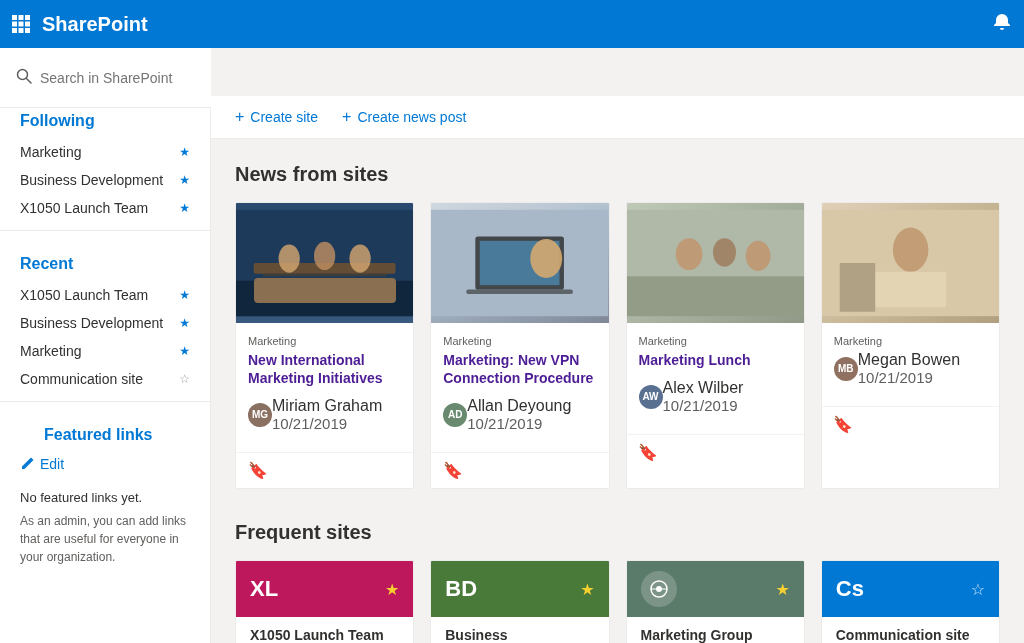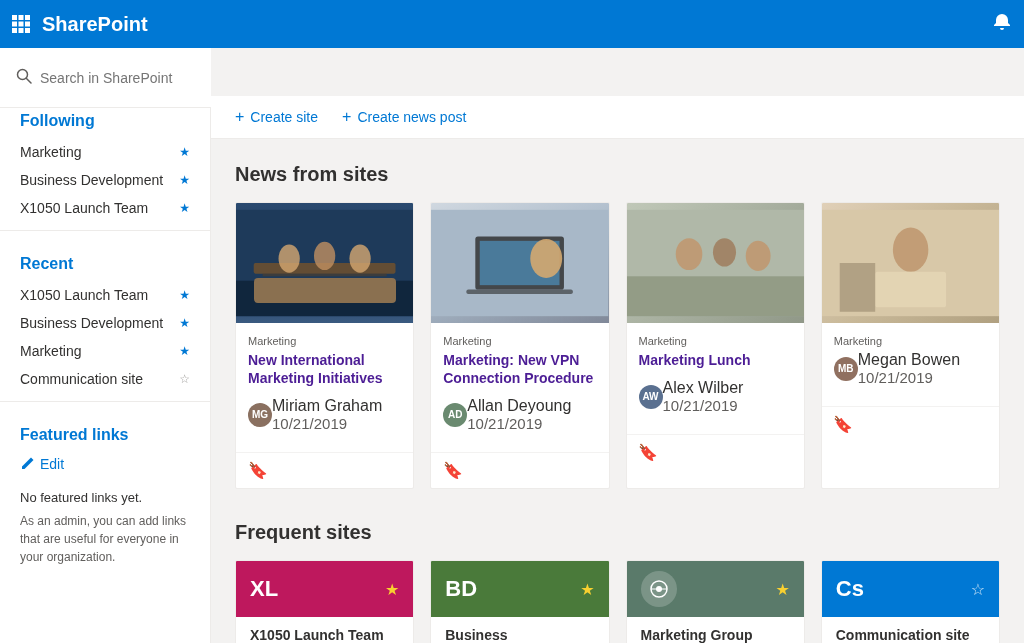--- a/index.html
+++ b/index.html
@@ -87,20 +87,21 @@
     .sidebar-item .star-icon { color: #0078d4; font-size: 12px; }
     .sidebar-item .star-outline { color: #a19f9d; font-size: 12px; }
 
     .sidebar-divider { height: 1px; background: #edebe9; margin: 8px 0; }
 
     .featured-links-title {
       color: #0078d4;
       font-size: 16px;
       font-weight: 600;
       padding: 16px 20px 8px;
+      margin-left: 24px;
     }
     .featured-edit {
       display: flex;
       align-items: center;
       gap: 6px;
       padding: 4px 20px;
       cursor: pointer;
       color: #0078d4;
       font-size: 14px;
     }

